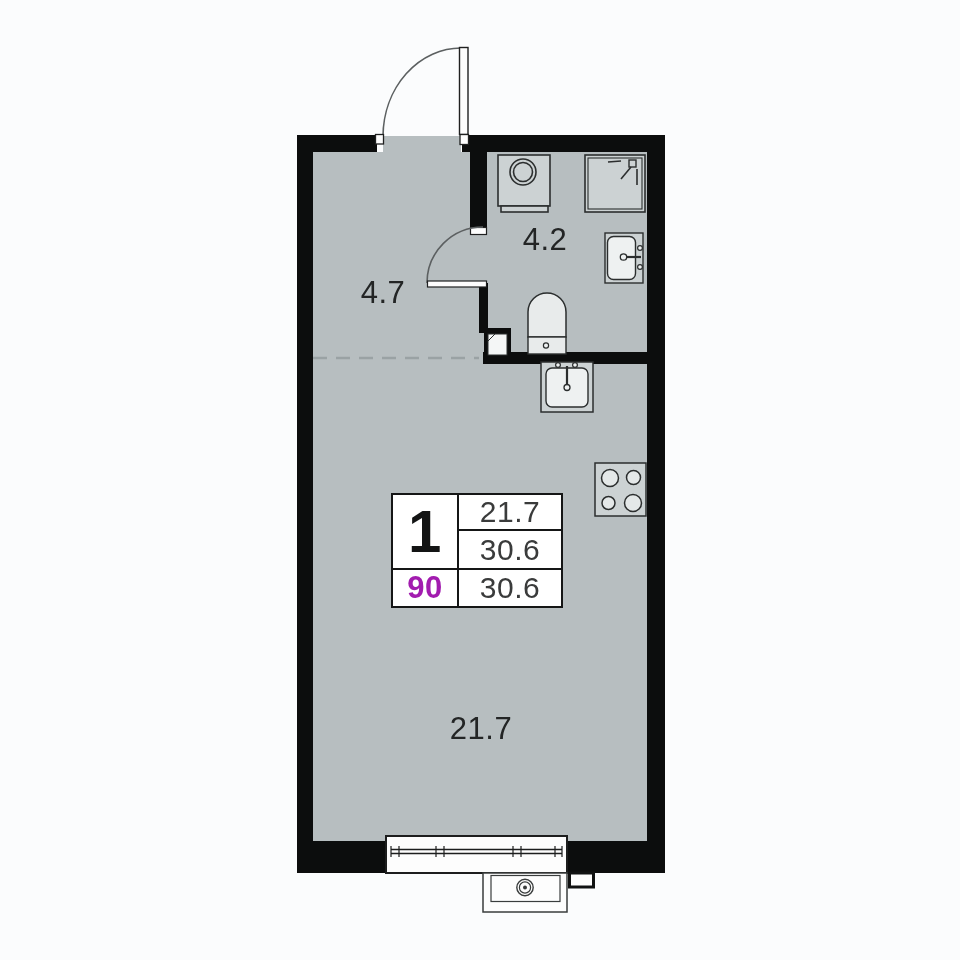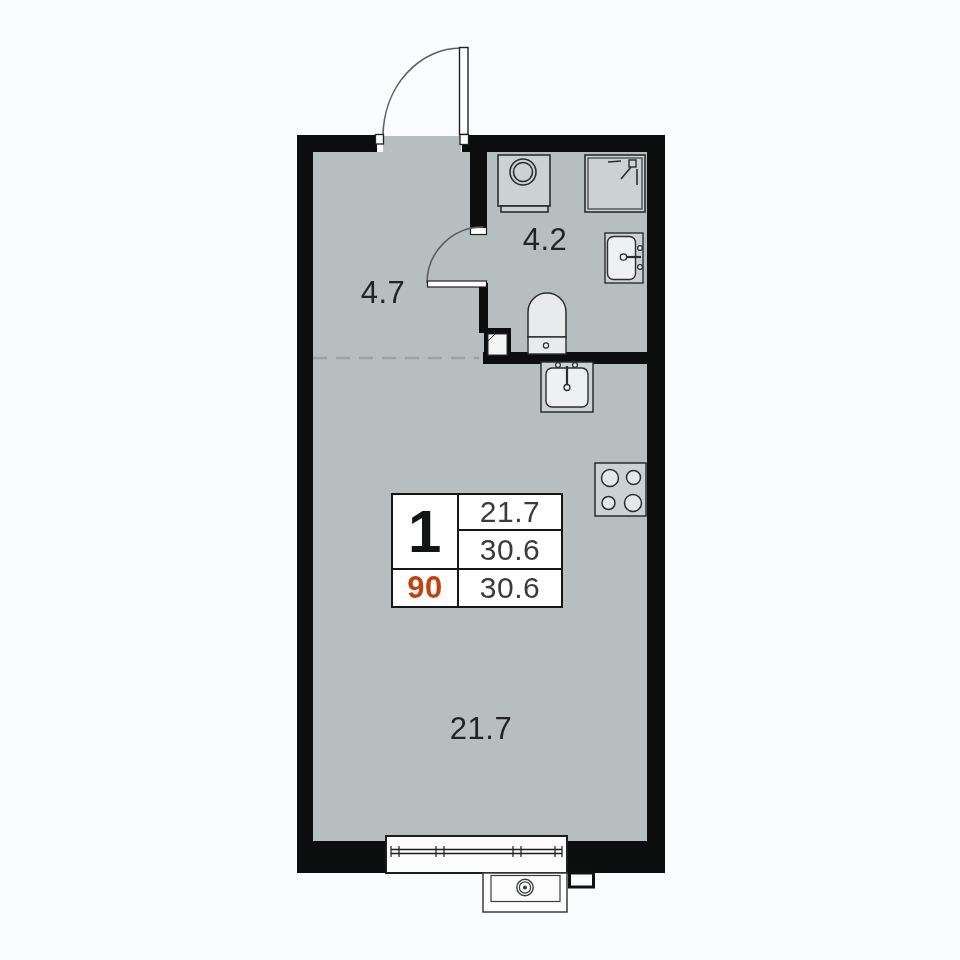--- a/index.html
+++ b/index.html
@@ -39,21 +39,21 @@
   }
   .cell-big{
     grid-column:1;grid-row:1/3;
     border-right:2px solid #151616;
     border-bottom:2px solid #151616;
     font-size:60px;font-weight:700;color:#131414;
   }
   .cell-floor{
     grid-column:1;grid-row:3;
     border-right:2px solid #151616;
-    font-size:31px;font-weight:700;color:#c2410c;
+    font-size:31px;font-weight:700;color:#a21caf;
   }
   .cell-r1{grid-column:2;grid-row:1;border-bottom:2px solid #151616;}
   .cell-r2{grid-column:2;grid-row:2;border-bottom:2px solid #151616;}
   .cell-r3{grid-column:2;grid-row:3;}
 </style>
 </head>
 <body>
 
 <div class="canvas">
 

